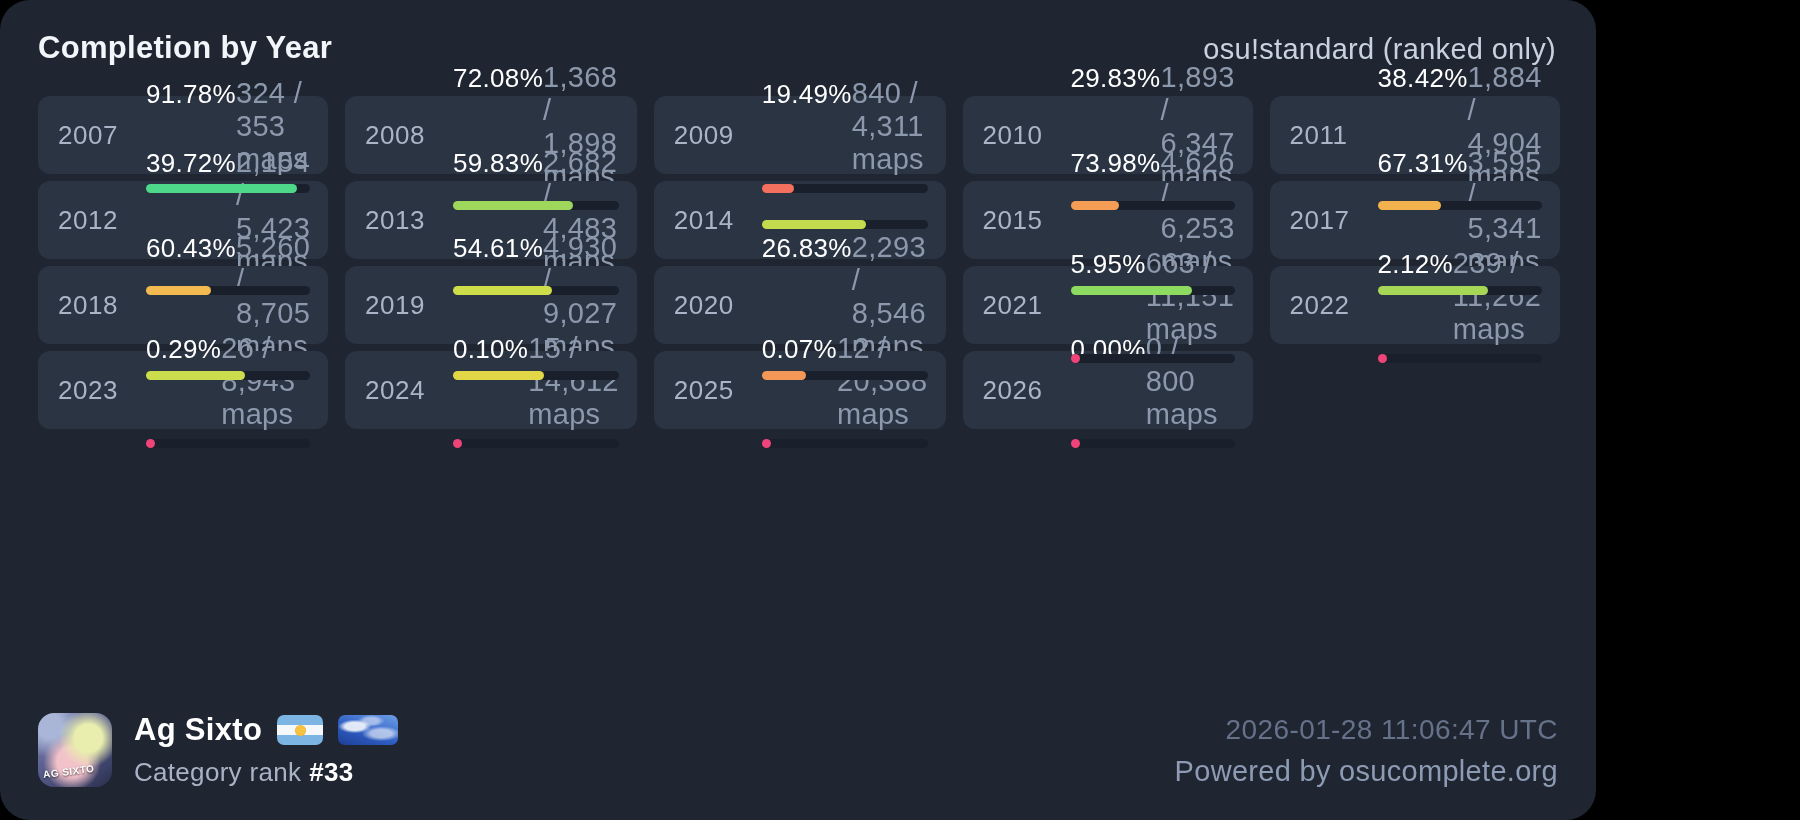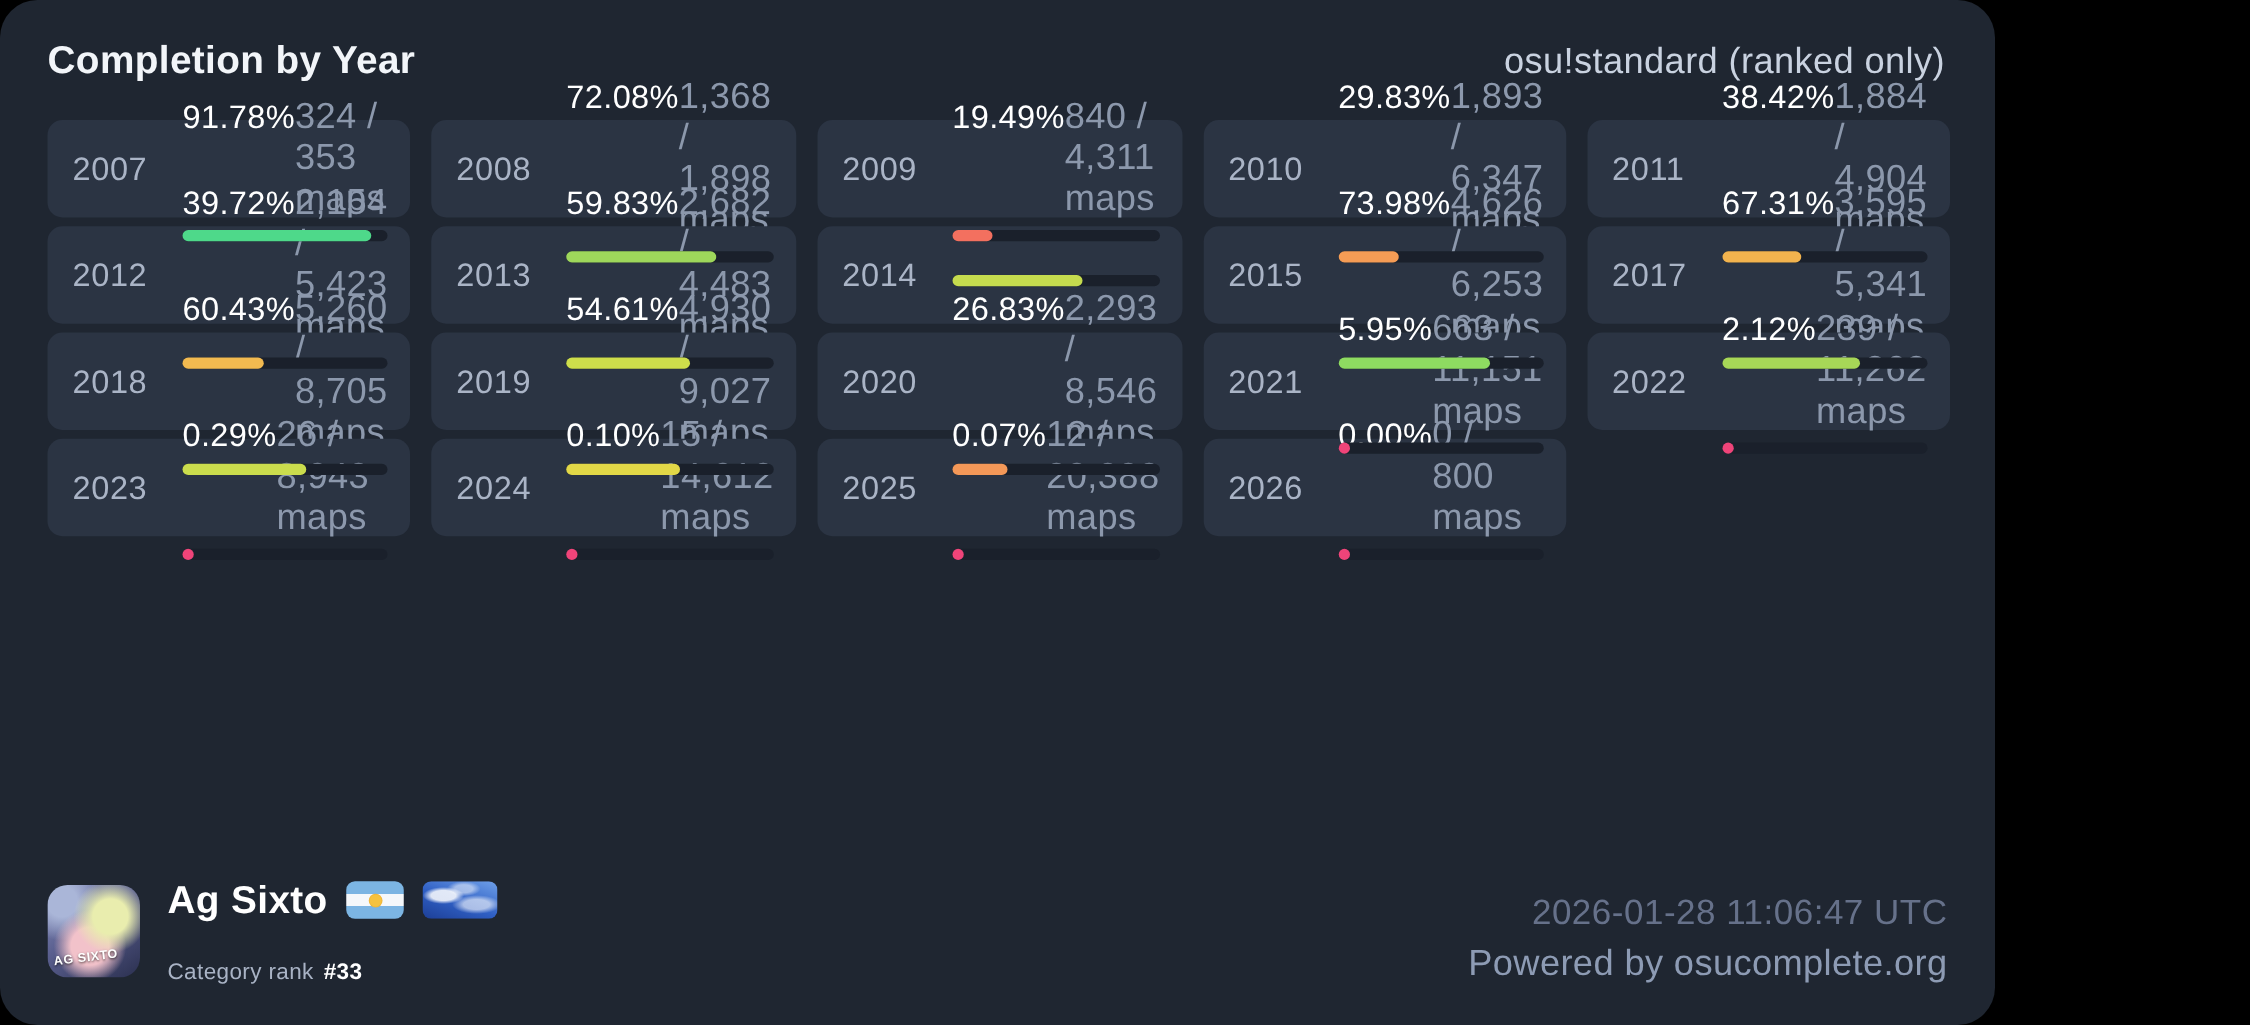--- a/index.html
+++ b/index.html
@@ -93,21 +93,21 @@
     background: radial-gradient(circle, #f6c23f 0 55%, #d9901f 100%);
   }
   .flag.team {
     width: 60px;
     background:
       radial-gradient(22px 9px at 28% 38%, rgba(255,255,255,.85) 0 45%, rgba(255,255,255,0) 75%),
       radial-gradient(26px 10px at 72% 62%, rgba(255,255,255,.6) 0 40%, rgba(255,255,255,0) 75%),
       radial-gradient(18px 8px at 55% 20%, rgba(255,255,255,.5) 0 40%, rgba(255,255,255,0) 75%),
       linear-gradient(200deg, #6fa0e8 0%, #2f5fc4 55%, #1d3f96 100%);
   }
-  .rank-row { font-size: 18px; color: #a9b3c5; letter-spacing: .3px; margin-top: 20px; }
+  .rank-row { font-size: 26px; color: #a9b3c5; letter-spacing: .3px; }
   .rank-value { color: #ffffff; font-weight: bold; margin-left: 8px; }
 
   .footer-right { display: flex; flex-direction: column; align-items: flex-end; gap: 9px; }
   .timestamp { font-size: 28px; color: #66718a; letter-spacing: .4px; }
   .powered   { font-size: 29px; color: #8d9bb4; letter-spacing: .3px; }
 </style>
 </head>
 <body>
 
 <div class="container">

